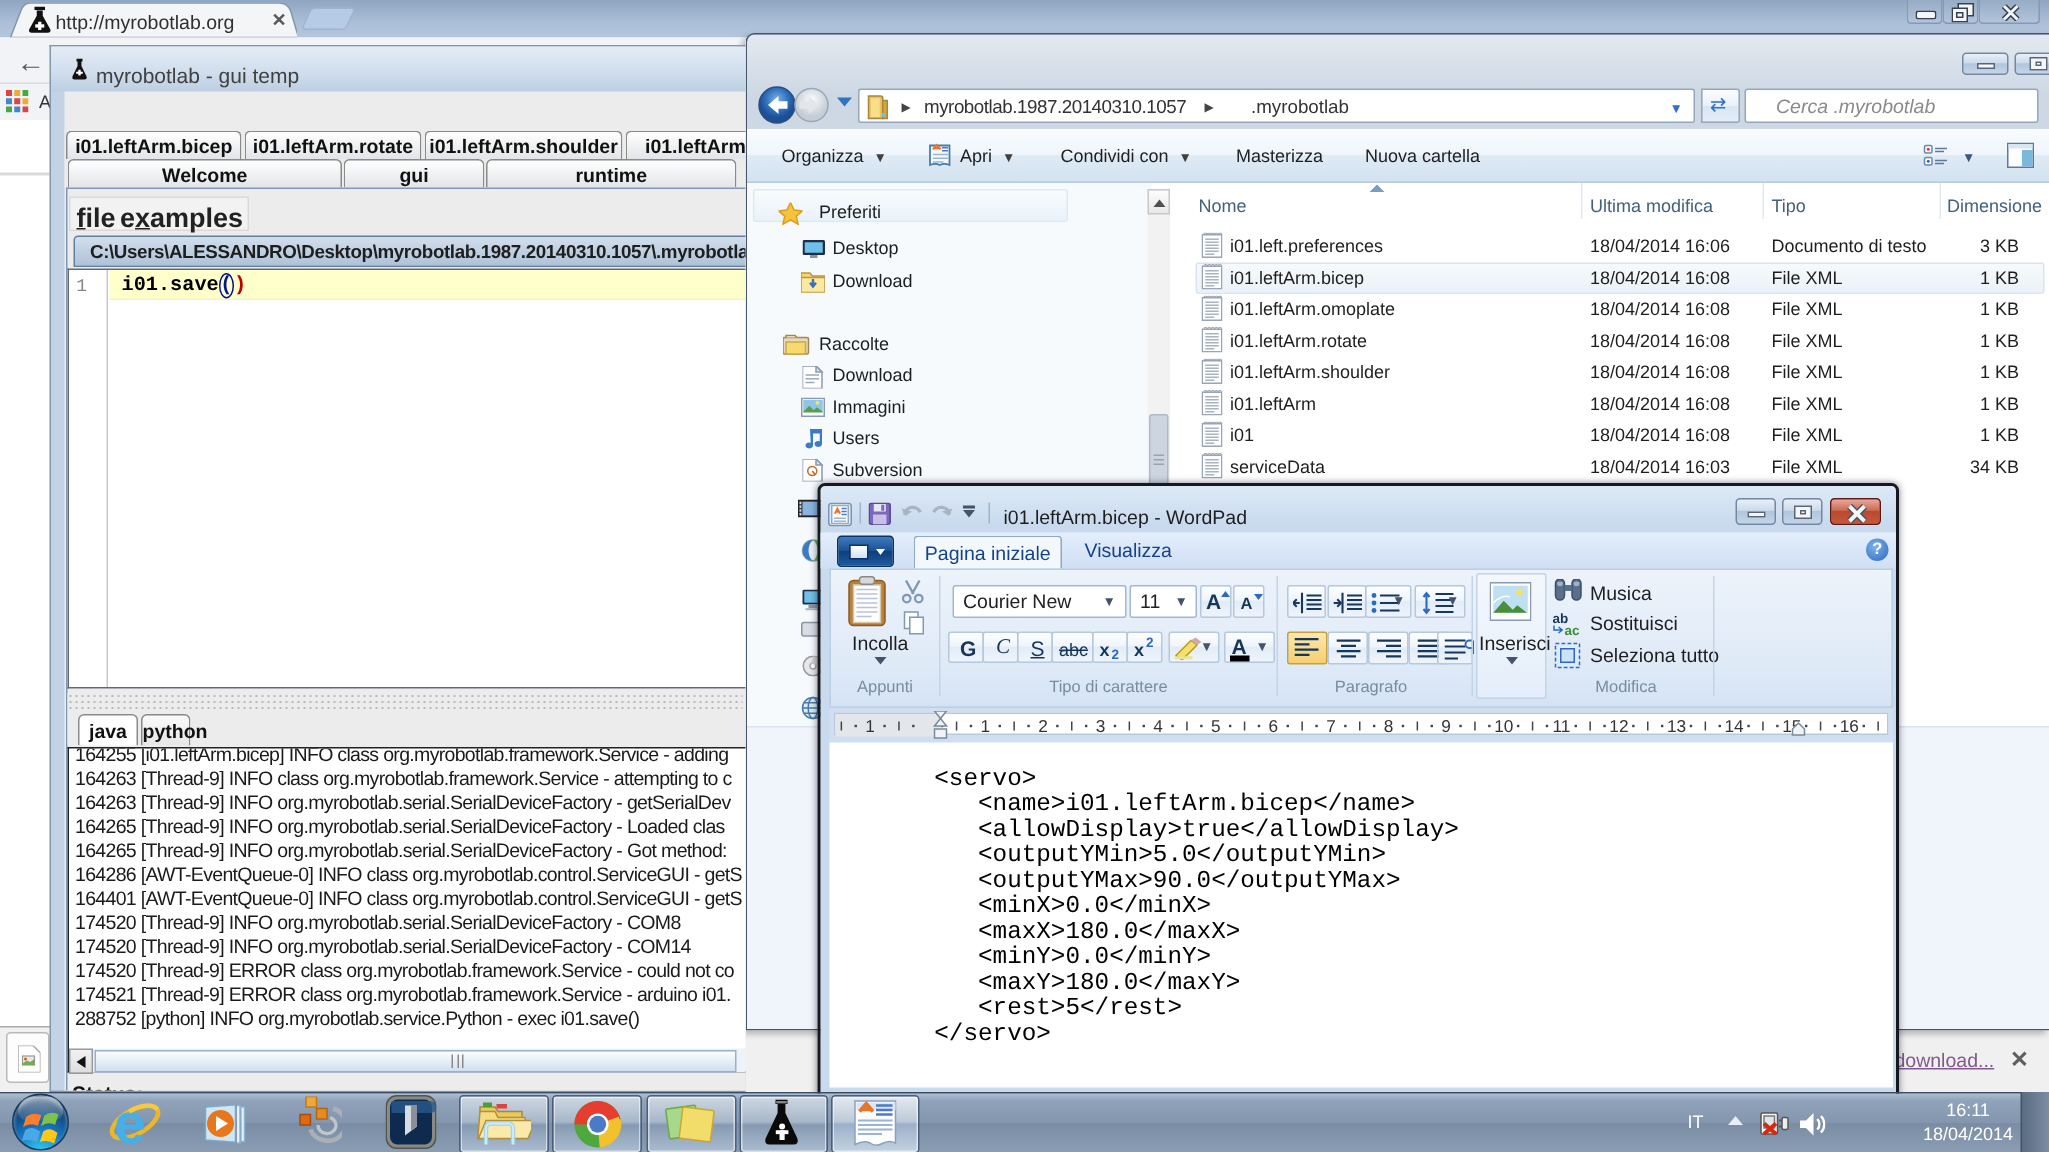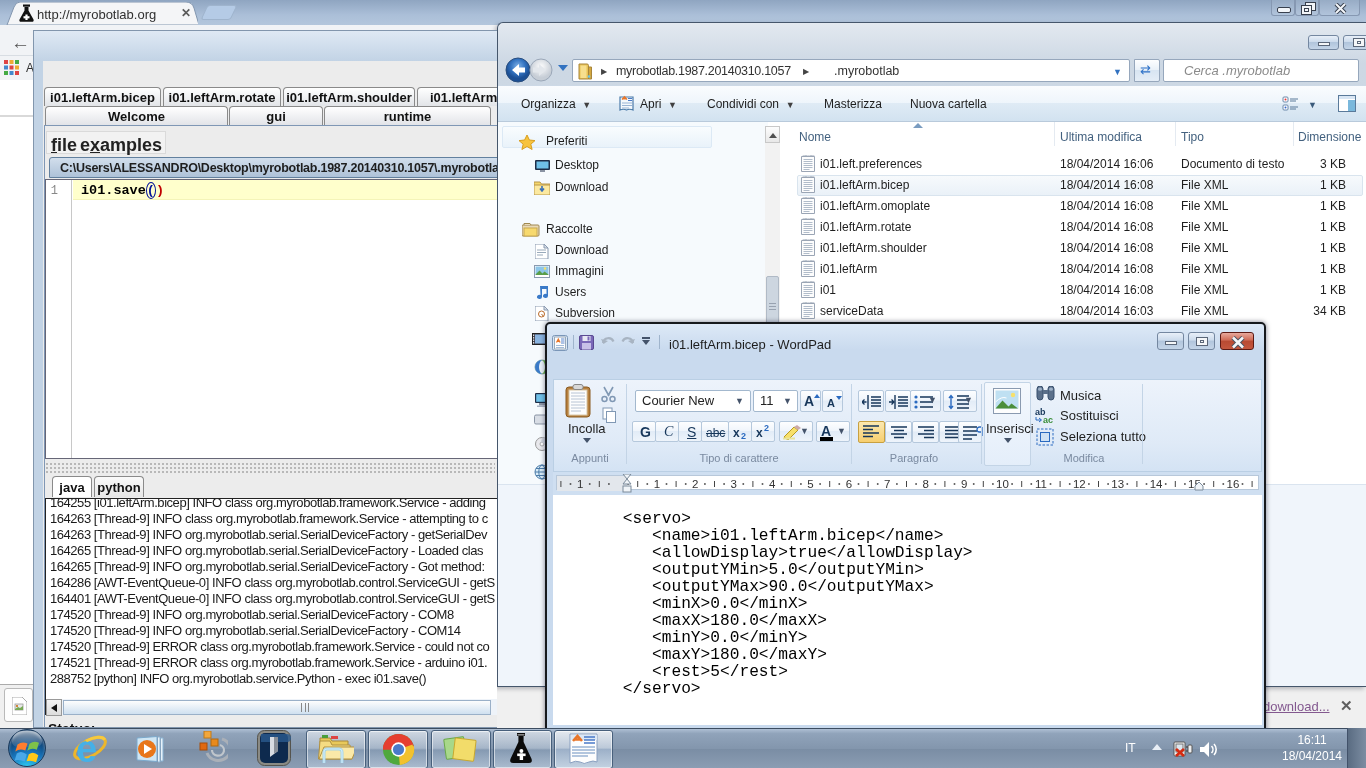--- a/index.html
+++ b/index.html
@@ -483,20 +483,28 @@
               <span class="tp">File XML</span>
               <span class="sz">34 KB</span>
             </div>
       </div>
     </div>
   </div>
   <div id="edetails"></div>
 </div>
 
 <div class="abs" id="jwin">
+  <div id="jtitle">
+    <svg style="position:absolute;left:13px;top:8px" width="12" height="15" viewBox="0 0 12 15">
+      <path d="M4 0 h4 v2 h-0.7 v3 l3.4 7 q0.5 2 -1.4 2 h-6.6 q-1.9 0 -1.4 -2 l3.4 -7 v-3 h-0.7 Z" fill="#111"></path>
+      <rect x="5.2" y="7.5" width="1.6" height="3.8" fill="#fff"></rect>
+          <rect x="3.8" y="8.8" width="4.4" height="1.4" fill="#fff"></rect>
+    </svg>
+    <span>myrobotlab - gui temp</span>
+  </div>
   <div id="jbody">
     <div id="jtabs">
       <div class="jtab" style="left:1px;top:1px;width:117px;">i01.leftArm.bicep</div>
       <div class="jtab" style="left:120px;top:1px;width:118px;">i01.leftArm.rotate</div>
       <div class="jtab" style="left:240px;top:1px;width:132px;">i01.leftArm.shoulder</div>
       <div class="jtab" style="left:374px;top:1px;width:118px;text-align:left;padding-left:12px;">i01.leftArm.om</div>
       <div class="jtab" style="left:2px;top:20px;width:183px;">Welcome</div>
       <div class="jtab" style="left:186px;top:20px;width:94px;">gui</div>
       <div class="jtab" style="left:281px;top:20px;width:167px;">runtime</div>
     </div>
@@ -509,21 +517,21 @@
       <div id="jeditor">
         <div id="jyellow"></div>
         <div id="jgutter">
               <div style="margin-top:4px;margin-right:13px;font-size:12px;">1</div>
             </div>
         <div id="jcode">i01.save<span style="color:#001298;border:1px solid #001298;border-radius:50%;">(</span><span style="color:#c00000;">)</span></div>
       </div>
       <div id="jsplit"></div>
       <div id="jconsoletabs">
         <div class="jctab" style="left:7px;width:40px;background:#fff;">java</div>
-        <div class="jctab" style="left:49px;width:50px;">python</div>
+        <div class="jctab" style="left:49px;width:33px;">python</div>
       </div>
       <div id="jlog">
             <div style="margin-top:-4px;">164255 [i01.leftArm.bicep] INFO  class org.myrobotlab.framework.Service  - adding<br>164263 [Thread-9] INFO  class org.myrobotlab.framework.Service  - attempting to c<br>164263 [Thread-9] INFO  org.myrobotlab.serial.SerialDeviceFactory  - getSerialDev<br>164265 [Thread-9] INFO  org.myrobotlab.serial.SerialDeviceFactory  - Loaded clas<br>164265 [Thread-9] INFO  org.myrobotlab.serial.SerialDeviceFactory  - Got method:<br>164286 [AWT-EventQueue-0] INFO  class org.myrobotlab.control.ServiceGUI  - getS<br>164401 [AWT-EventQueue-0] INFO  class org.myrobotlab.control.ServiceGUI  - getS<br>174520 [Thread-9] INFO  org.myrobotlab.serial.SerialDeviceFactory  - COM8<br>174520 [Thread-9] INFO  org.myrobotlab.serial.SerialDeviceFactory  - COM14<br>174520 [Thread-9] ERROR class org.myrobotlab.framework.Service  - could not co<br>174521 [Thread-9] ERROR class org.myrobotlab.framework.Service  - arduino i01.<br>288752 [python] INFO  org.myrobotlab.service.Python  - exec i01.save()</div>
           </div>
       <div id="jhscroll">
         <div id="jhsbtn">
               <div style="position:absolute;left:4px;top:4px;width:0;height:0;border-top:4px solid transparent;border-bottom:4px solid transparent;border-right:6px solid #111;"></div>
             </div>
         <div style="position:absolute;left:17px;top:1px;width:428px;height:15px;background:linear-gradient(to bottom,#fdfdfd,#cfe0f0);border:1px solid #9ab0c8;"></div>
         <div style="position:absolute;left:255px;top:4px;width:8px;height:9px;border-left:1px solid #888;border-right:1px solid #888;">
@@ -570,20 +578,29 @@
           <div style="position:absolute;left:7px;top:4px;width:12px;height:9px;background:#f4f6f8;border:1px solid #5a6678;">
             <div style="position:absolute;left:3px;top:2px;width:4px;height:3px;border:1px solid #5a6678;"></div>
           </div>
         </div>
     <div class="wwbtn" id="wclose" style="left:673px;width:34px;border-color:#5c1a14;">
           <svg style="position:absolute;left:10px;top:3px" width="14" height="13" viewBox="0 0 14 13">
             <path d="M2 1.5 L12 11.5 M12 1.5 L2 11.5" stroke="#4a5361" stroke-width="4.6"></path>
             <path d="M2 1.5 L12 11.5 M12 1.5 L2 11.5" stroke="#f4f6f8" stroke-width="2.6"></path>
           </svg>
         </div>
+  </div>
+  <div id="wtabs">
+    <div id="wappbtn">
+          <div style="position:absolute;left:7px;top:5px;width:13px;height:10px;background:linear-gradient(#fff,#cde0f8);border:1px solid #0c3260;"></div>
+          <div style="position:absolute;left:25px;top:8px;width:0;height:0;border-left:3.5px solid transparent;border-right:3.5px solid transparent;border-top:4.5px solid #fff;"></div>
+        </div>
+    <div id="wtab1">Pagina iniziale</div>
+    <span id="wtab2">Visualizza</span>
+    <div id="whelp">?</div>
   </div>
   <div id="wribbon">
     <svg style="position:absolute;left:11px;top:4px" width="26" height="34" viewBox="0 0 26 34">
           <rect x="1" y="3" width="24" height="30" rx="3" fill="#b8813f" stroke="#8a5a20"></rect>
           <rect x="4" y="6" width="18" height="25" fill="#fdfdfd" stroke="#d8c8a8"></rect>
           <path d="M6 9 h14 M6 12 h14 M6 15 h14 M6 18 h14 M6 21 h14 M6 24 h14 M6 27 h10" stroke="#b8c4d4"></path>
           <rect x="8" y="0.5" width="10" height="5" rx="2" fill="#d8d8d8" stroke="#888"></rect>
         </svg>
     <span style="position:absolute;left:14px;top:41px;font-size:13px;color:#1e1e1e;">Incolla</span>
     <div style="position:absolute;left:29px;top:58px;width:0;height:0;border-left:4px solid transparent;border-right:4px solid transparent;border-top:5px solid #44536a;"></div>

